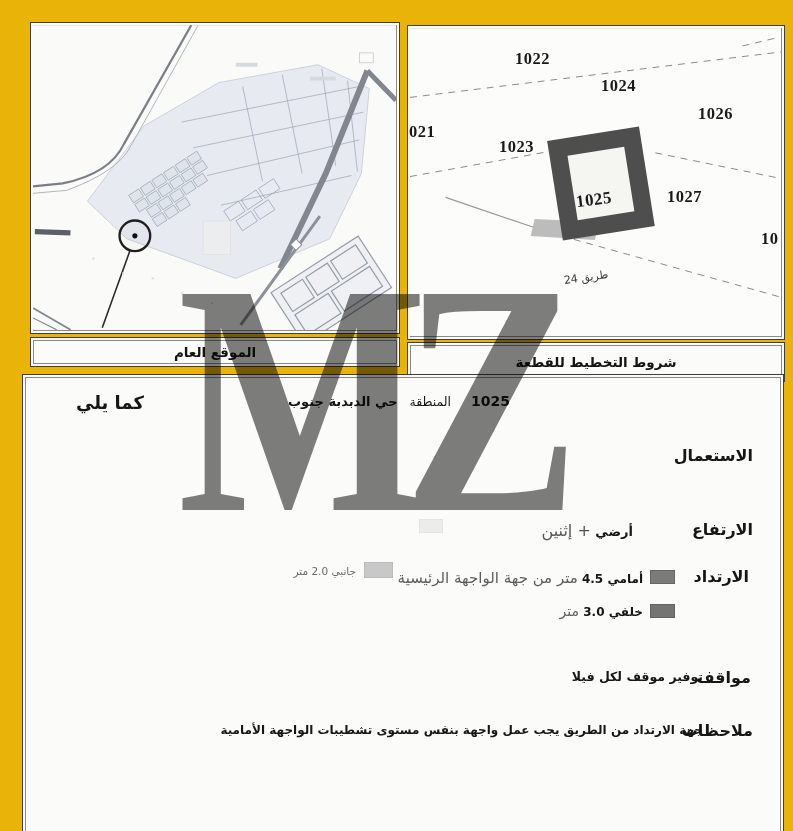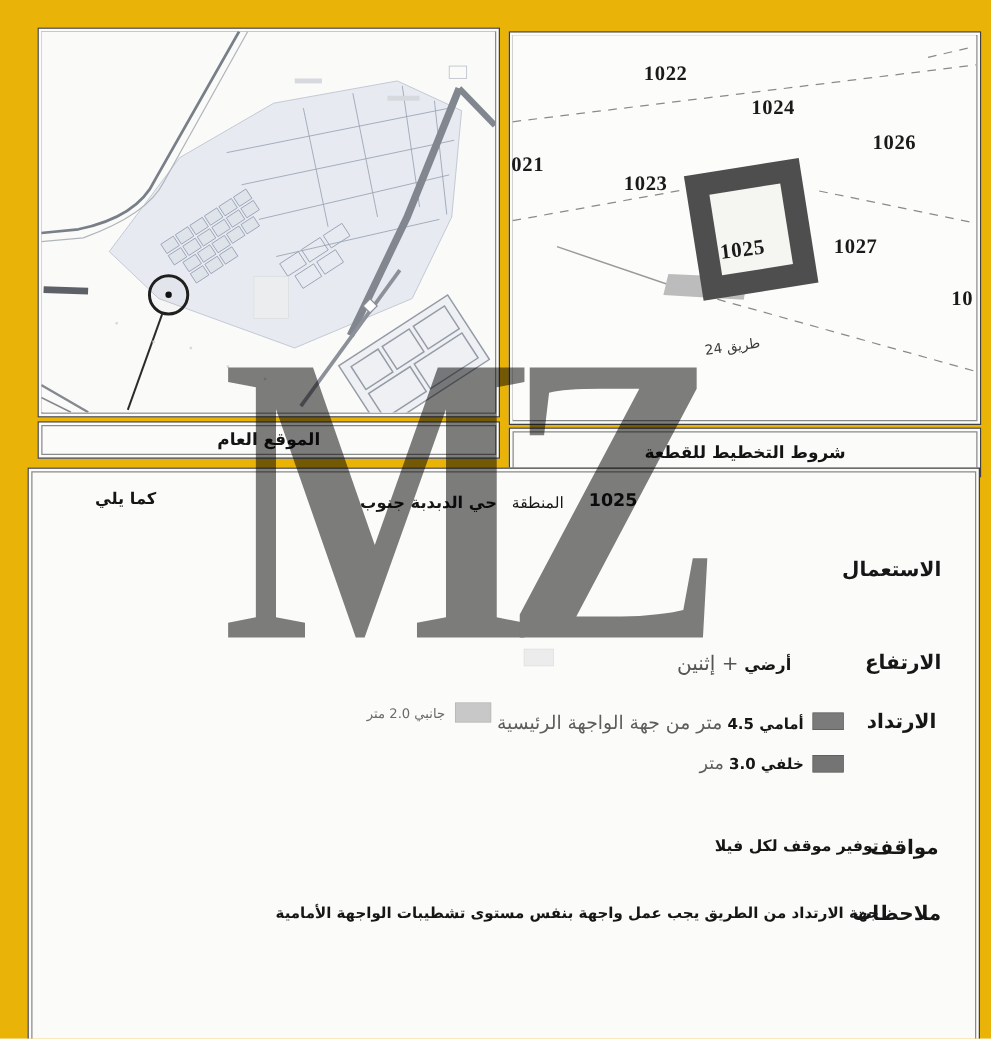--- a/index.html
+++ b/index.html
@@ -32,21 +32,21 @@
 
   
   .main-box{direction:rtl;}
   .abs{position:absolute;white-space:nowrap;}
   .lab{font-weight:bold;font-size:16px;}
   .b{font-weight:bold;}
   .hdr-title {right:16px;top:18px;font-weight:bold;font-size:13.5px;}
   .hdr-num   {left:448px;top:18px;font-weight:bold;font-size:14px;direction:ltr;}
   .hdr-zone  {right:332px;top:19px;font-size:12.5px;}
   .hdr-zone .z2{font-weight:bold;font-size:13px;}
-  .hdr-suffix{left:53px;top:17px;font-weight:bold;font-size:13px;}
+  .hdr-suffix{left:53px;top:17px;font-weight:bold;font-size:18px;}
 
   .use-lab {right:30px;top:71px;}
   .use-val {right:95px;top:72px;font-size:13px;}
   .use-val .tail{font-weight:normal;font-size:12px;color:#4c4c4c;}
 
   .hgt-lab {right:30px;top:145px;}
   .hgt-val {right:150px;top:146px;font-size:13px;}
   .hgt-val .tail{font-weight:normal;font-size:16px;color:#555;}
   .hgt-sw  {left:396px;top:144px;}
 

